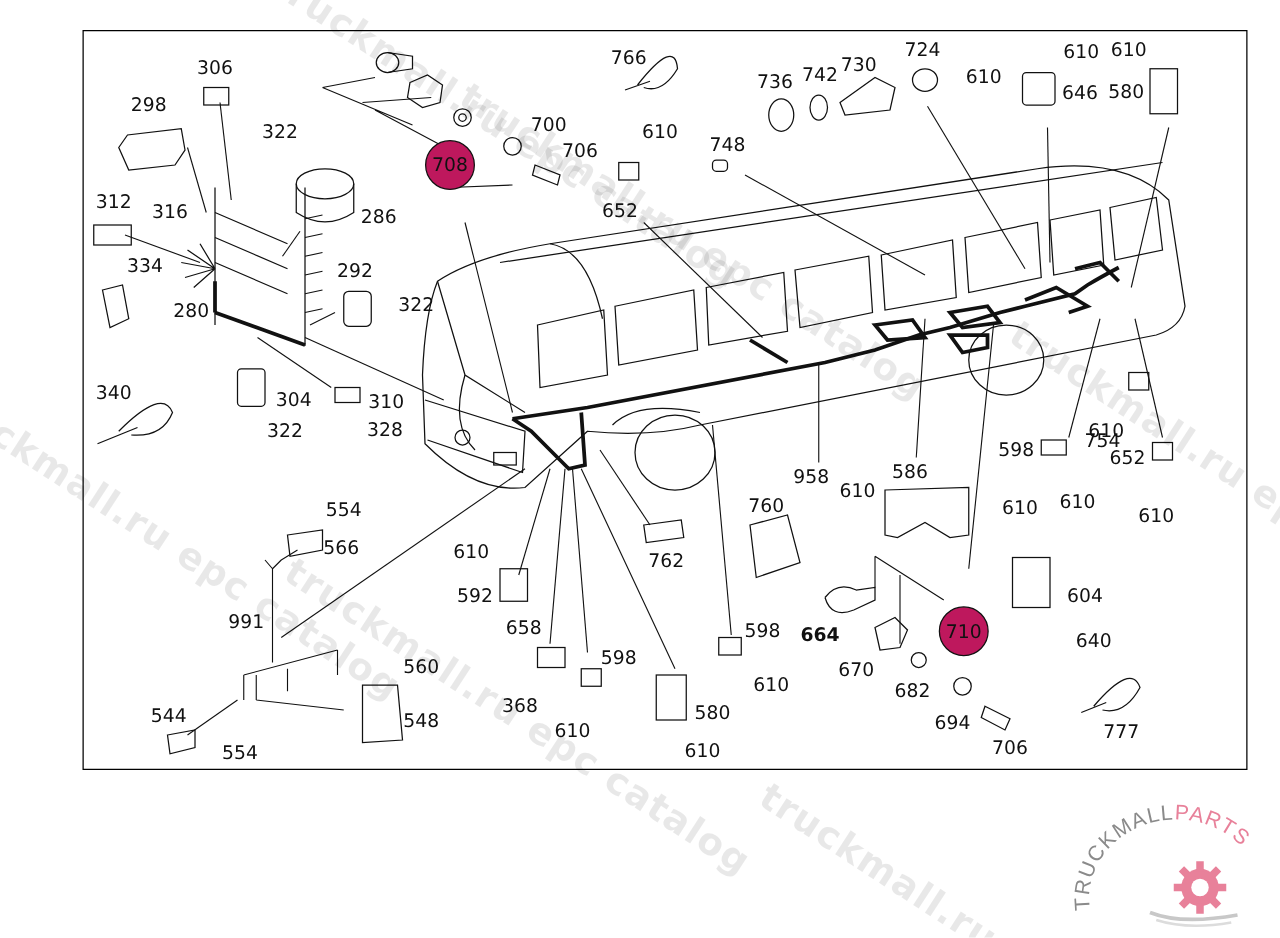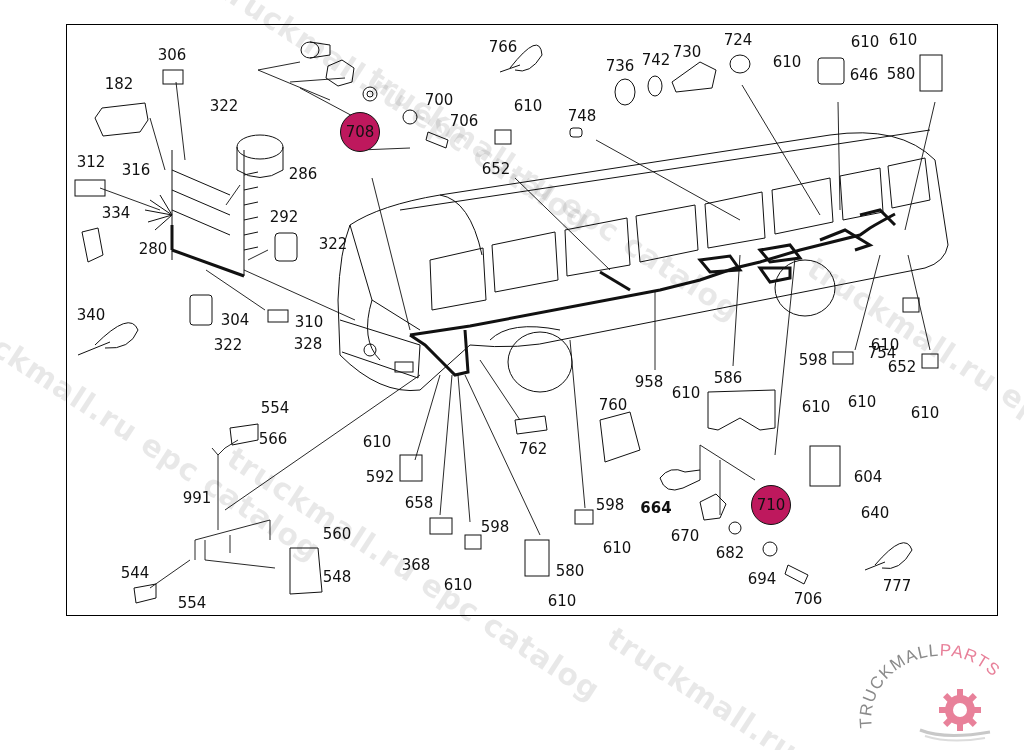--- a/index.html
+++ b/index.html
@@ -149,21 +149,21 @@
     <div class="wm" style="left: 230px; top: -30px;">truckmall.ru epc catalog</div>
     <div class="wm" style="left: 380px; top: 60px;">truckmall.ru epc catalog</div>
     <div class="wm" style="left: -40px; top: 300px;">truckmall.ru epc catalog</div>
     <div class="wm" style="left: 240px; top: 440px;">truckmall.ru epc catalog</div>
     <div class="wm" style="left: 620px; top: 620px;">truckmall.ru epc catalog</div>
     <div class="wm" style="left: 820px; top: 250px;">truckmall.ru epc catalog</div>
   </div>
 
 <div id="callouts">
     <div class="lbl" style="left: 172px; top: 55px;">306</div>
-    <div class="lbl" style="left: 119px; top: 84px;">182</div>
+    <div class="lbl" style="left: 119px; top: 84px;">298</div>
     <div class="lbl" style="left: 224px; top: 106px;">322</div>
     <div class="lbl" style="left: 303px; top: 174px;">286</div>
     <div class="lbl" style="left: 91px; top: 162px;">312</div>
     <div class="lbl" style="left: 136px; top: 170px;">316</div>
     <div class="lbl" style="left: 116px; top: 213px;">334</div>
     <div class="lbl" style="left: 284px; top: 217px;">292</div>
     <div class="lbl" style="left: 333px; top: 244px;">322</div>
     <div class="lbl" style="left: 153px; top: 249px; text-align: right;">280</div>
     <div class="lbl" style="left: 91px; top: 315px;">340</div>
     <div class="lbl" style="left: 235px; top: 320px;">304</div>

